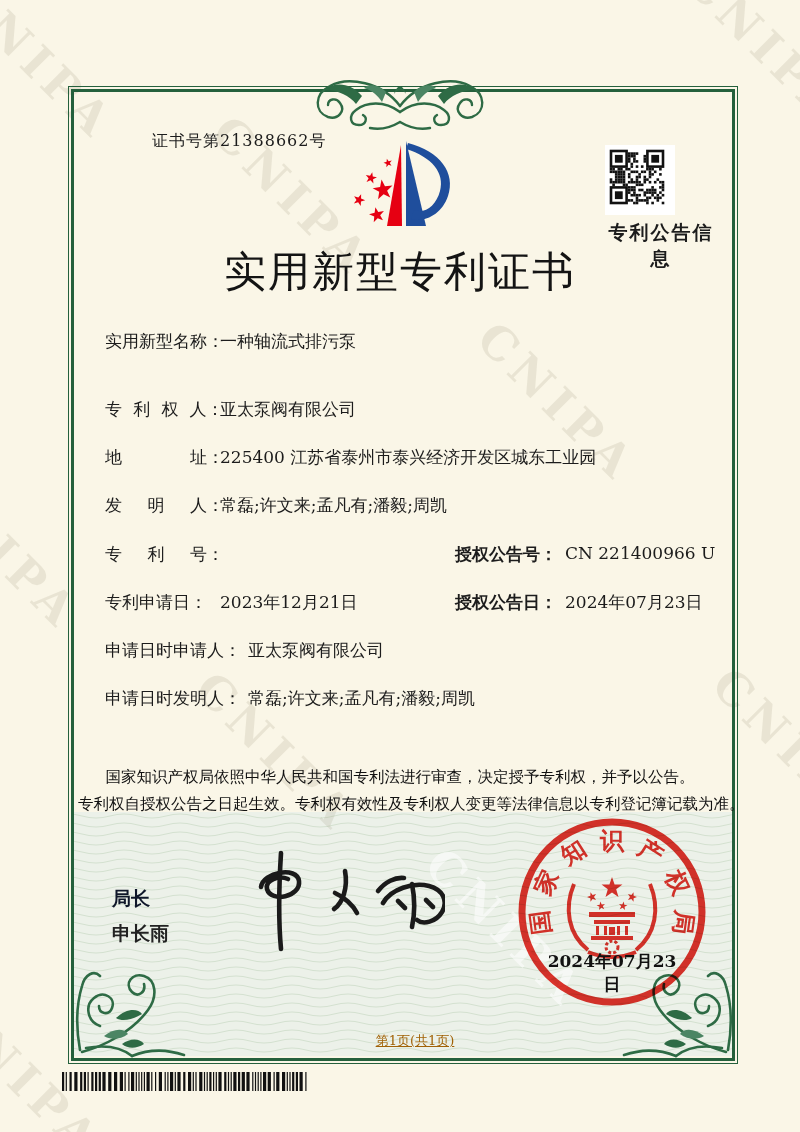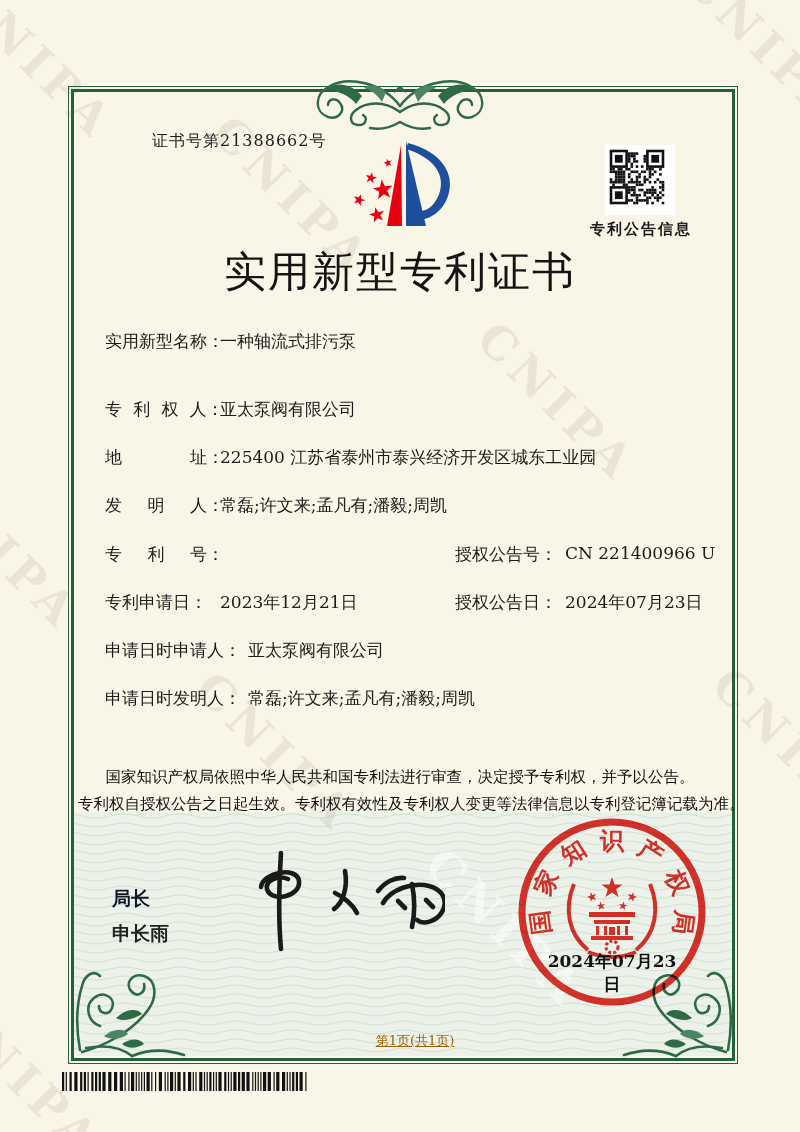--- a/index.html
+++ b/index.html
@@ -15,30 +15,30 @@
   .frame{position:absolute;left:68px;top:86px;width:670px;height:978px;border:1px solid #24603c;
          box-sizing:border-box;z-index:2;pointer-events:none;}
   .frame::after{content:"";position:absolute;inset:2px;border:3px solid #24603c;}
   
   .waves{position:absolute;left:74px;top:812px;width:658px;height:244px;background:#ecf1e9;z-index:0;}
   .waves svg{display:block;}
   
   .certno{position:absolute;left:104px;top:131px;font-size:16px;letter-spacing:1px;z-index:4;margin-left:48px;}
   .logo{position:absolute;left:344px;top:133px;z-index:4;}
   .qrbox{position:absolute;left:605px;top:145px;width:70px;height:70px;background:#fff;z-index:4;}
-  .qrcap{position:absolute;left:588px;top:220px;width:106px;text-align:center;font-size:15px;
+  .qrcap{position:absolute;left:608px;top:220px;width:106px;text-align:center;font-size:19px;
          font-weight:bold;letter-spacing:2px;z-index:4;}
   .title{position:absolute;left:0;top:244px;width:800px;text-align:center;font-size:42px;
          letter-spacing:2px;color:#141414;z-index:4;}
   
   .row{position:absolute;left:0;width:696px;height:24px;font-size:17px;z-index:4;}
   .row .lbl{position:absolute;left:105px;white-space:pre;}
   .row .val{position:absolute;left:220px;white-space:pre;text-align:right;}
   .row .val.wide{left:248px;}
-  .row .lbl2{position:absolute;left:455px;white-space:pre;}
+  .row .lbl2{position:absolute;left:455px;white-space:pre;font-weight:bold;}
   .row .val2{position:absolute;left:565px;white-space:pre;}
   
   .legal{position:absolute;left:78px;top:764px;width:644px;text-align:center;font-size:15.5px;
          line-height:27px;color:#111;z-index:4;}
   .legal div{white-space:nowrap;}
   
   .sig-title{position:absolute;left:112px;top:886px;font-family:"Liberation Sans",sans-serif;
              font-weight:600;font-size:19px;color:#0f172a;z-index:4;}
   .sig-name{position:absolute;left:112px;top:921px;font-family:"Liberation Sans",sans-serif;
             font-weight:600;font-size:19px;color:#222;z-index:4;}

